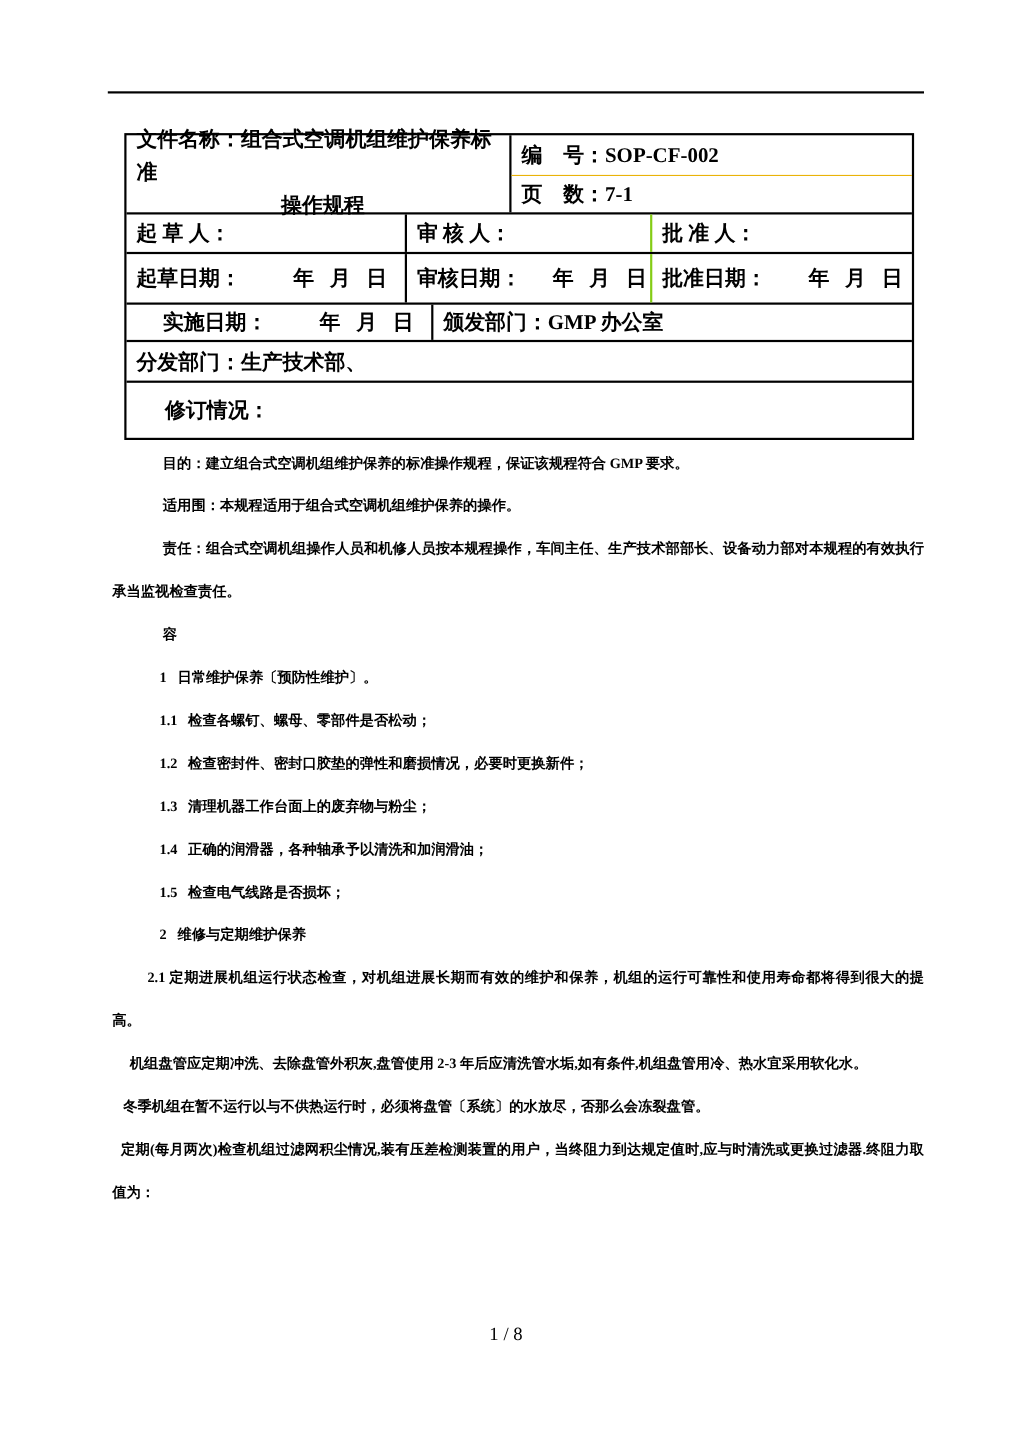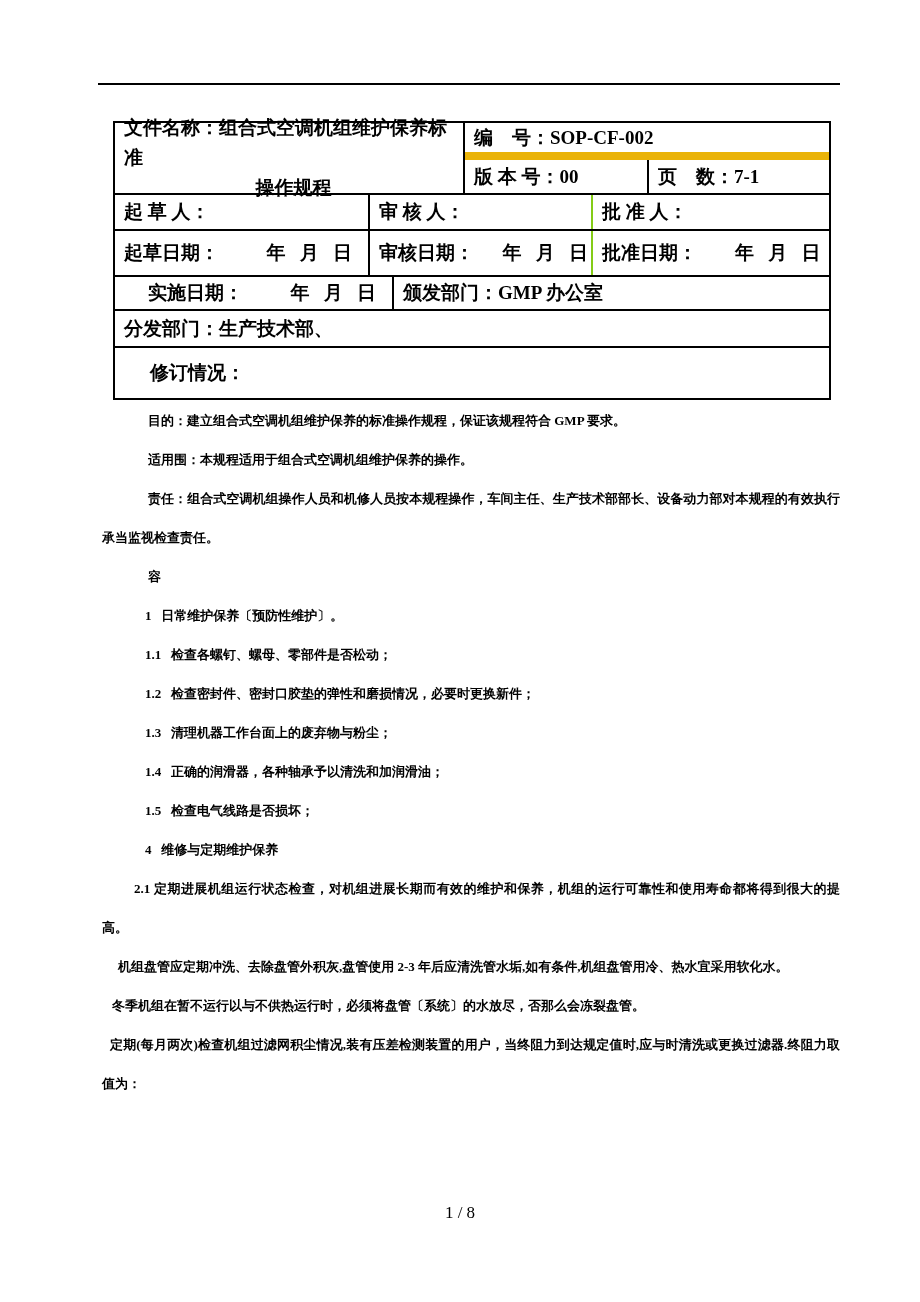--- a/index.html
+++ b/index.html
@@ -28,21 +28,21 @@
     overflow: hidden;
   }
   .t-top { display: flex; height: 72px; border-bottom: 2px solid #000; }
   .doc-name-cell {
     width: 350px; border-right: 2px solid #000;
     display: flex; flex-direction: column; justify-content: center;
     padding-left: 9px; line-height: 30px;
   }
   .doc-name-cell .line2 { text-align: center; }
   .t-top-right { width: 364px; display: flex; flex-direction: column; }
-  .num-cell { height: 37px; border-bottom: 8px solid #eab308; }
+  .num-cell { height: 37px; border-bottom: 1px solid #eab308; }
   .ver-row { display: flex; flex: 1; }
   .ver-cell { width: 184px; border-right: 2px solid #000; }
   .pages-cell { flex: 1; }
   .t-row { display: flex; border-bottom: 2px solid #000; }
   .r3 { height: 36px; } .r4 { height: 46px; } .r5 { height: 34px; padding-left: 24px; }
   .r6 { height: 37px; }
   .c1 { width: 255px; border-right: 2px solid #000; }
   .c2 { width: 223px; border-right: 2px solid #84cc16; }
   .c3 { flex: 1; }
   .wide { flex: 1; }
@@ -75,21 +75,20 @@
 
 <div class="htable">
   <div class="t-top">
     <div class="doc-name-cell">
       <div>文件名称：组合式空调机组维护保养标准</div>
       <div class="line2">操作规程</div>
     </div>
     <div class="t-top-right">
       <div class="cell num-cell">编    号：SOP-CF-002</div>
       <div class="ver-row">
-        <div class="cell ver-cell">版 本 号：00</div>
         <div class="cell pages-cell">页    数：7-1</div>
       </div>
     </div>
   </div>
   <div class="t-row r3">
     <div class="cell c1">起 草 人：</div>
     <div class="cell c2">审 核 人：</div>
     <div class="cell c3">批 准 人：</div>
   </div>
   <div class="t-row r4">
@@ -111,20 +110,20 @@
   <p class="para ind-a">目的：建立组合式空调机组维护保养的标准操作规程，保证该规程符合 GMP 要求。</p>
   <p class="para ind-a">适用围：本规程适用于组合式空调机组维护保养的操作。</p>
   <p class="para ind-a">责任：组合式空调机组操作人员和机修人员按本规程操作，车间主任、生产技术部部长、设备动力部对本规程的有效执行承当监视检查责任。</p>
   <p class="para ind-a">容</p>
   <p class="para ind-b">1   日常维护保养〔预防性维护〕。</p>
   <p class="para ind-b">1.1   检查各螺钉、螺母、零部件是否松动；</p>
   <p class="para ind-b">1.2   检查密封件、密封口胶垫的弹性和磨损情况，必要时更换新件；</p>
   <p class="para ind-b">1.3   清理机器工作台面上的废弃物与粉尘；</p>
   <p class="para ind-b">1.4   正确的润滑器，各种轴承予以清洗和加润滑油；</p>
   <p class="para ind-b">1.5   检查电气线路是否损坏；</p>
-  <p class="para ind-b">4   维修与定期维护保养</p>
+  <p class="para ind-b">2   维修与定期维护保养</p>
   <p class="para ind-c">2.1 定期进展机组运行状态检查，对机组进展长期而有效的维护和保养，机组的运行可靠性和使用寿命都将得到很大的提高。</p>
   <p class="para ind-d">机组盘管应定期冲洗、去除盘管外积灰,盘管使用 2-3 年后应清洗管水垢,如有条件,机组盘管用冷、热水宜采用软化水。</p>
   <p class="para ind-e">冬季机组在暂不运行以与不供热运行时，必须将盘管〔系统〕的水放尽，否那么会冻裂盘管。</p>
   <p class="para ind-f">定期(每月两次)检查机组过滤网积尘情况,装有压差检测装置的用户，当终阻力到达规定值时,应与时清洗或更换过滤器.终阻力取值为：</p>
 </div>
 
 <div class="footer">1 / 8</div>
 
 </body></html>

